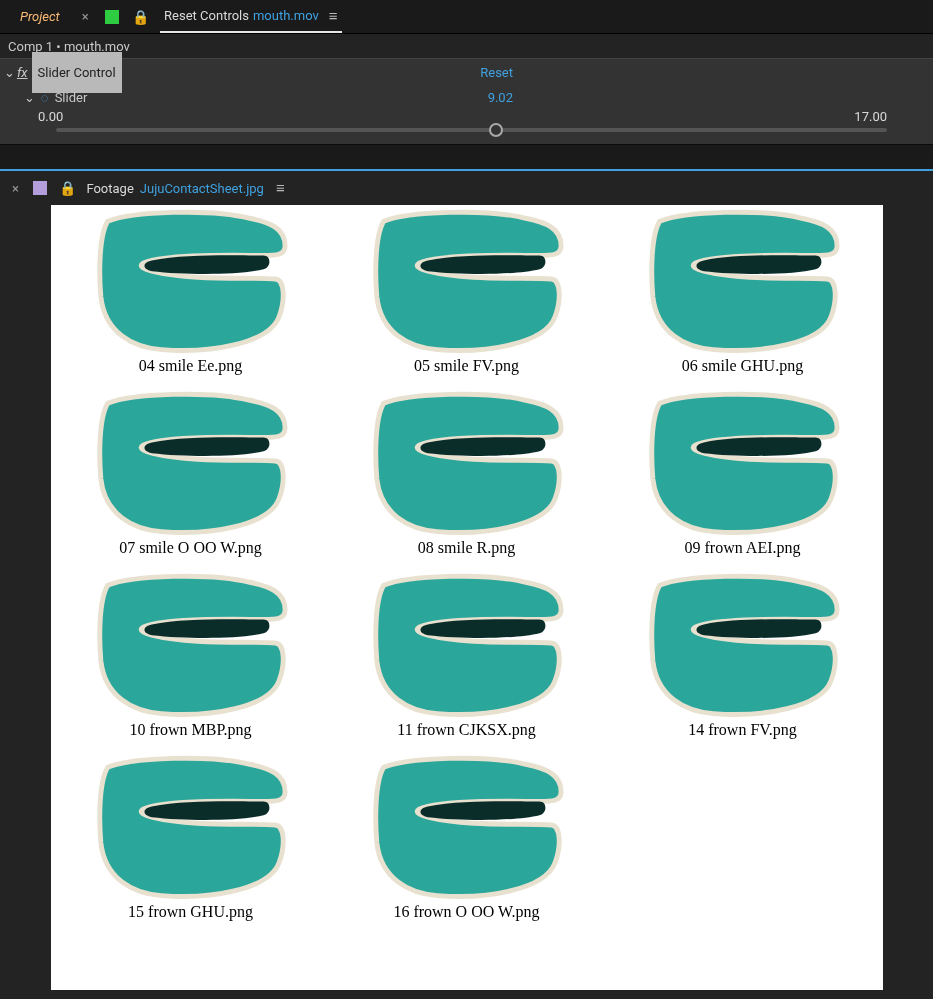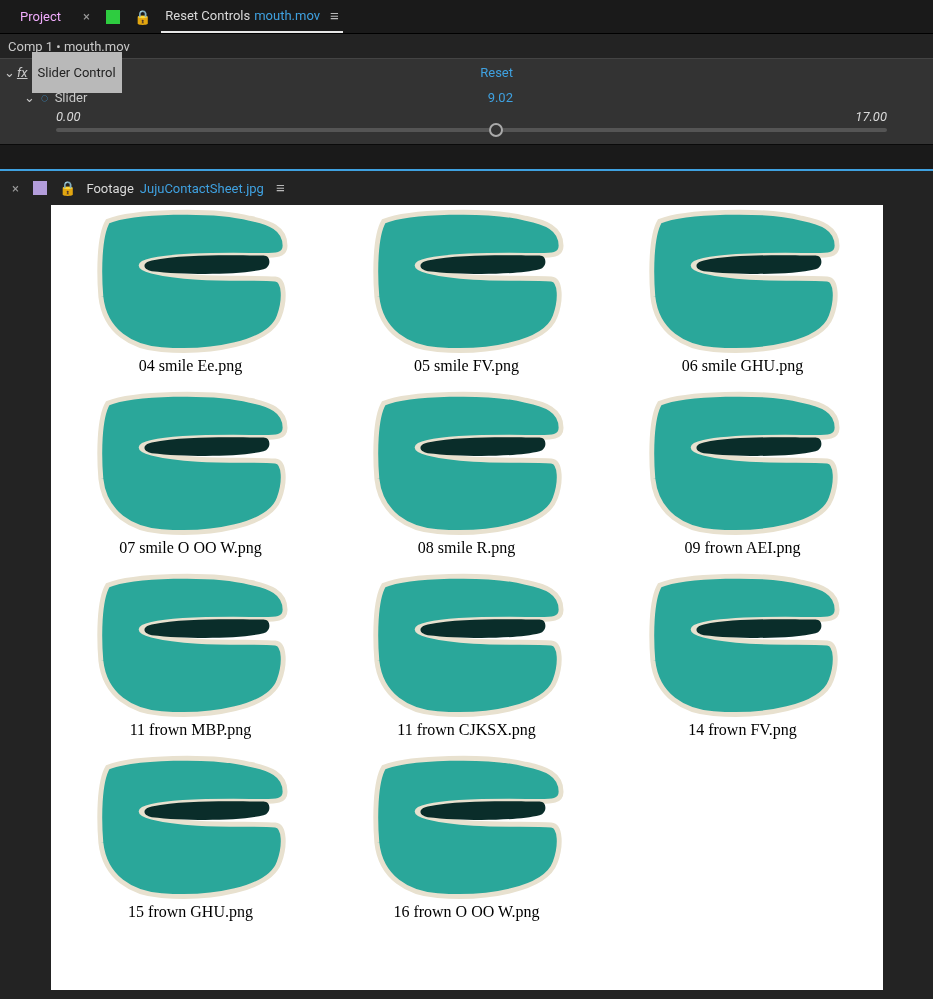--- a/index.html
+++ b/index.html
@@ -17,22 +17,23 @@
   .top-tabrow {
     display: flex;
     align-items: center;
     height: 34px;
     padding-left: 10px;
     background: #1a1a1a;
     gap: 6px;
     border-bottom: 1px solid #000;
   }
   .tab-project {
-    color: #f0abfc;
+    color: #fdba74;
     padding: 6px 10px;
+    font-style: italic;
   }
   .tab-close-x {
     color: #9a9a9a;
     padding: 0 6px;
     cursor: pointer;
   }
   .swatch-green {
     width: 14px; height: 14px;
     background: #2ecc40;
     margin: 0 4px;
@@ -87,23 +88,22 @@
     display: flex; align-items: center;
     height: 24px;
     padding-left: 24px;
   }
   .fx-row2 .caret { color: #c8c8c8; margin-right: 6px; }
   .stop-ic { color: #3fa1e0; margin-right: 6px; font-size: 13px;}
   .slider-label { color: #c8c8c8; }
   .slider-val { color: #3fa1e0; margin-left: auto; margin-right: 420px;}
   .fx-range {
     display: flex; justify-content: space-between;
-    padding: 0 46px 0 56px;
+    padding: 0 46px 0 38px;
     color: #d9d9d9;
-    font-style: italic;
   }
   .fx-track-outer {
     padding: 4px 46px 0 56px;
   }
   .fx-track {
     position: relative;
     height: 4px;
     background: #555;
     border-radius: 2px;
   }
@@ -387,21 +387,21 @@
     C 180 140, 120 150, 70 146
     C 40 144, 12 128, 8 92
     C 6 68, 6 30, 15 15 Z"></path>
   <path fill="#0a2d2a" d="
     M60 55
     C 95 48, 150 50, 174 50
     C 182 50, 182 62, 174 64
     C 150 70, 95 70, 60 66
     C 50 64, 50 57, 60 55 Z"></path>
 </svg>
-            <div class="cell-label">11 frown MBP.png</div>
+            <div class="cell-label">10 frown MBP.png</div>
           </div>
           <div class="cell">
             <svg style="" xmlns="http://www.w3.org/2000/svg" viewBox="0 0 200 150" class="thumb">
   <path fill="#2aa79a" stroke="#e8e1cf" stroke-width="5" d="
     M15 15
     C 40 5, 120 2, 160 12
     C 180 16, 196 22, 196 40
     C 196 50, 186 50, 174 50
     C 150 50, 90 48, 60 55
     C 46 58, 45 62, 60 66

